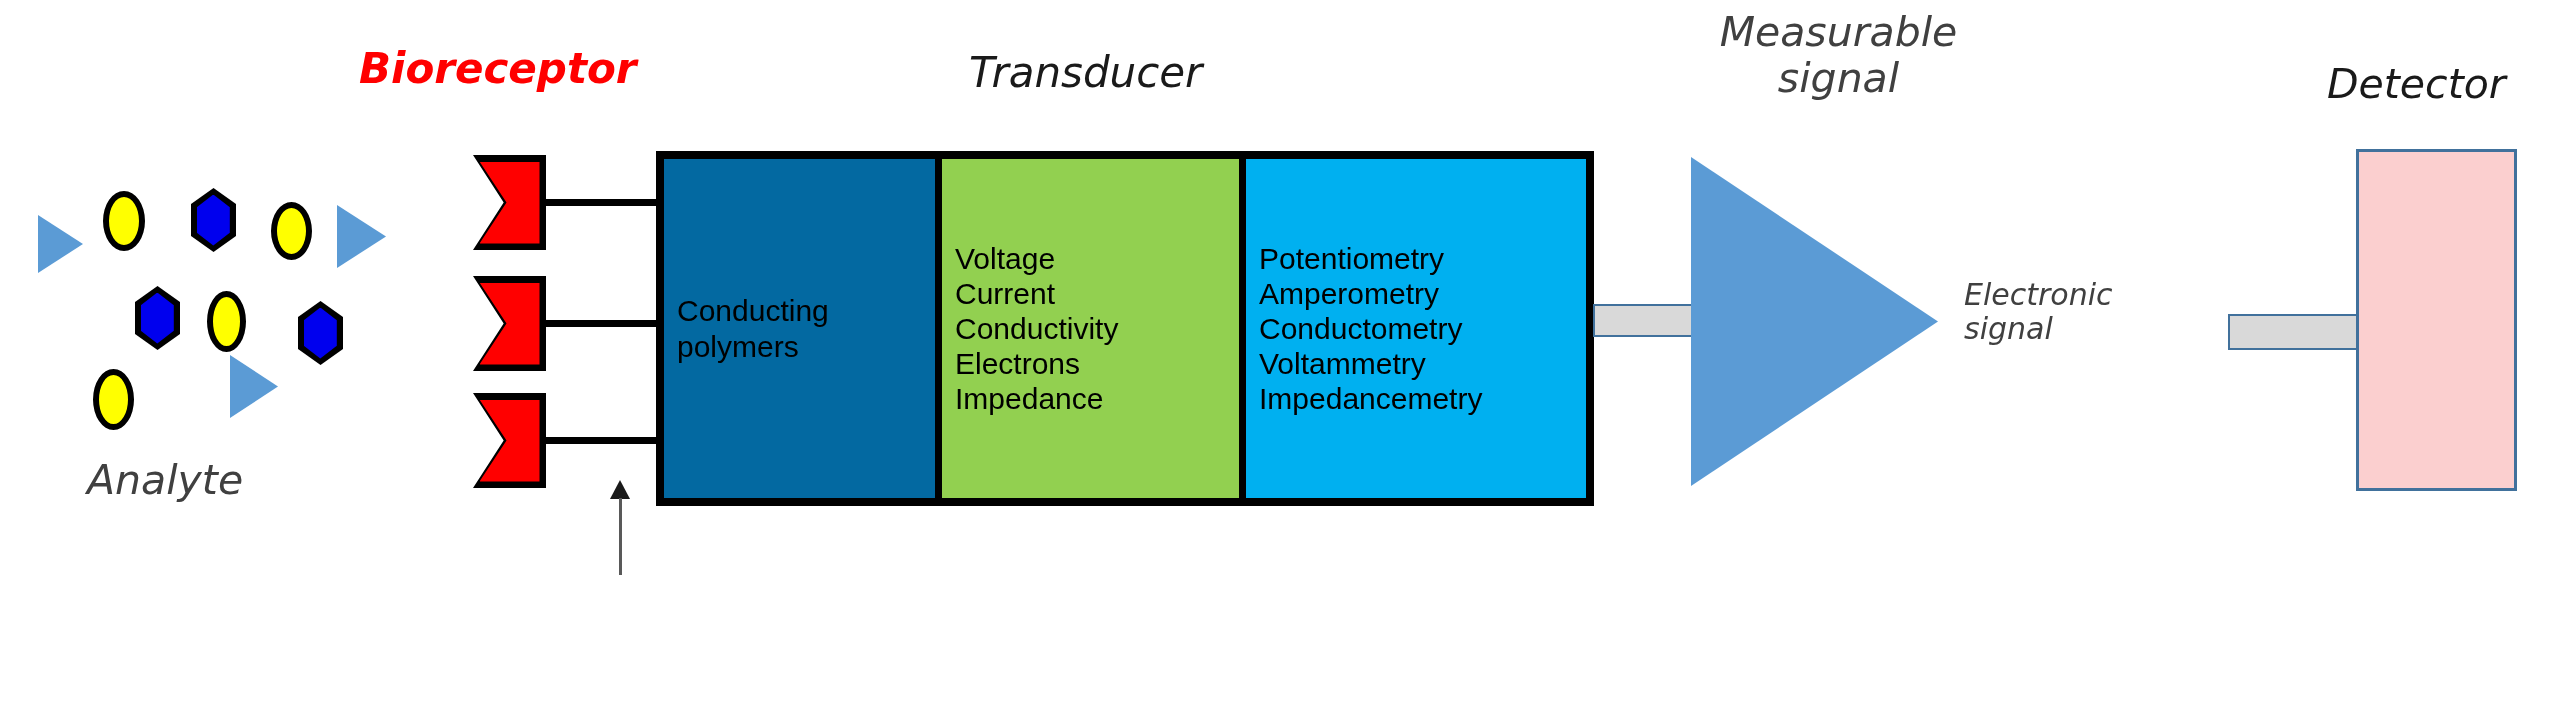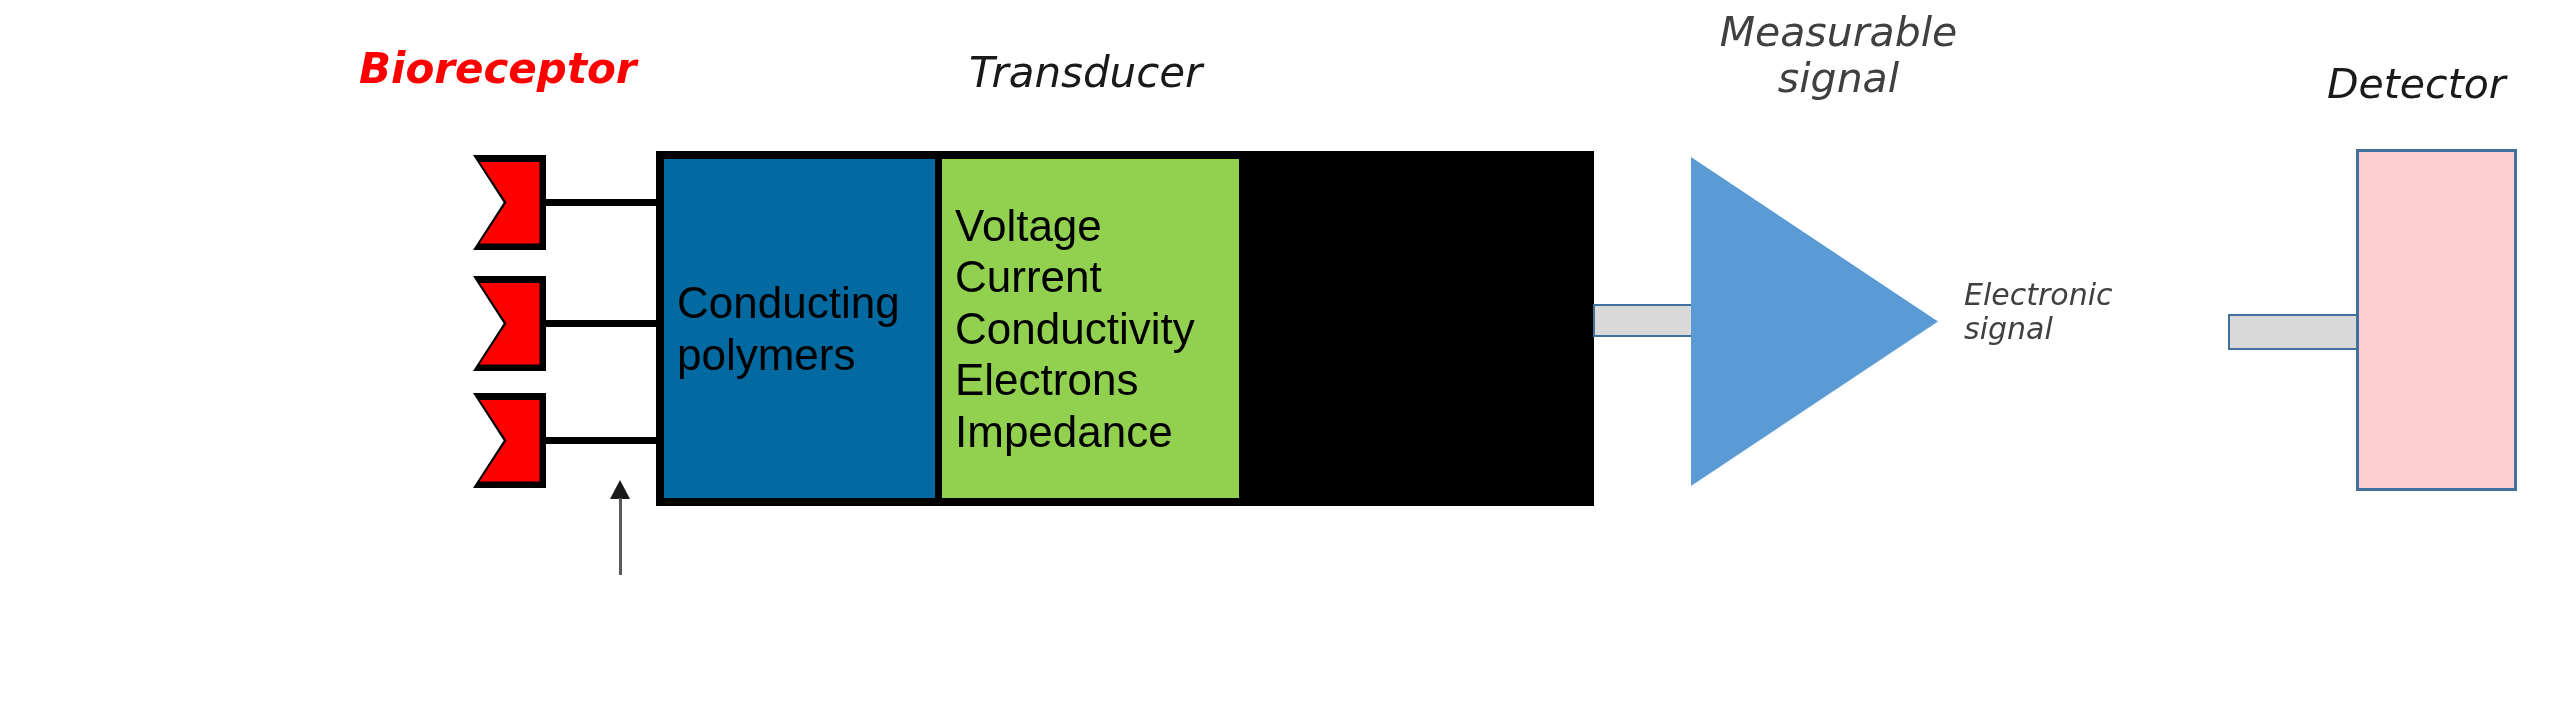--- a/index.html
+++ b/index.html
@@ -85,21 +85,21 @@
     flex-direction: column;
     justify-content: center;
     padding: 0 13px;
   }
   .tcol + .tcol { border-left: 7.3px solid #000000; }
   #col-yellow { background: #0369a1; }
   #col-green  { background: #92d050; }
   #col-cyan   { background: #00b0f0; }
   .tcol-text {
     font-family: "Liberation Sans", sans-serif;
-    font-size: 44px;
+    font-size: 30px;
     color: #000000;
     line-height: 1.17;
     white-space: pre-line;
   }
 
   
   #immob-arrow-shaft {
     background: #595959;
     width: 3.6px;
   }
@@ -126,20 +126,50 @@
     background: #fbcfcf;
     border: 3.6px solid #41719c;
     box-sizing: border-box;
   }
 </style>
 </head>
 <body>
 
 <div id="canvas">
 
+  <div class="abs" style="left:0; top:0; width:451px; height:509px;">
+
+    <div class="abs tri-blue" style="left:38px; top:215px; width:45px; height:58px;"></div>
+
+    <div class="abs ellipse-y" style="left:103px; top:191px; width:42px; height:60px;"></div>
+
+    <div class="abs hexagon-b-outer" style="left:191px; top:188px; width:45px; height:64px;">
+      <div class="abs hexagon-b" style="left:5.8px; top:6.5px; width:33px; height:51px;"></div>
+    </div>
+
+    <div class="abs ellipse-y" style="left:271px; top:202px; width:41px; height:58px;"></div>
+
+    <div class="abs tri-blue" style="left:337px; top:205px; width:49px; height:63px;"></div>
+
+    <div class="abs hexagon-b-outer" style="left:135px; top:286px; width:45px; height:64px;">
+      <div class="abs hexagon-b" style="left:5.8px; top:6.5px; width:33px; height:51px;"></div>
+    </div>
+
+    <div class="abs ellipse-y" style="left:207px; top:291px; width:39px; height:61px;"></div>
+
+    <div class="abs hexagon-b-outer" style="left:298px; top:301px; width:45px; height:64px;">
+      <div class="abs hexagon-b" style="left:5.8px; top:6.5px; width:33px; height:51px;"></div>
+    </div>
+
+    <div class="abs ellipse-y" style="left:93px; top:369px; width:41px; height:61px;"></div>
+
+    <div class="abs tri-blue" style="left:230px; top:355px; width:48px; height:63px;"></div>
+
+    <div class="abs label-italic" style="left:87px; top:458px; font-size:41px;">Analyte</div>
+  </div>
 
   <div class="abs heading heading-red" style="left:359px; top:44px;">Bioreceptor</div>
 
   <div class="abs receptor-outer" style="left:473px; top:155px; width:73px; height:95px;">
     <div class="receptor-inner"></div>
   </div>
   <div class="abs wire" style="left:544px; top:199px; width:116px;"></div>
 
   <div class="abs receptor-outer" style="left:473px; top:276px; width:73px; height:95px;">
     <div class="receptor-inner"></div>
@@ -166,20 +196,27 @@
     </div>
 
     <div class="tcol" id="col-green" style="flex:0 0 304px;">
       <div class="tcol-text">Voltage
 Current
 Conductivity
 Electrons
 Impedance</div>
     </div>
 
+    <div class="tcol" id="col-cyan" style="flex:1 1 auto;">
+      <div class="tcol-text">Potentiometry
+Amperometry
+Conductometry
+Voltammetry
+Impedancemetry</div>
+    </div>
   </div>
 
   <div class="abs label-italic" style="left:1682px; top:10.2px; font-size:41px; text-align:center; width:313px;">Measurable
 signal</div>
 
   <div class="abs connector-bar" style="left:1593px; top:304px; width:106px; height:33px;"></div>
 
   <div class="abs" id="amp-triangle" style="left:1691px; top:157px; width:247px; height:329px;"></div>
 
   <div class="abs label-italic" style="left:1964px; top:278px; font-size:30px;">Electronic

